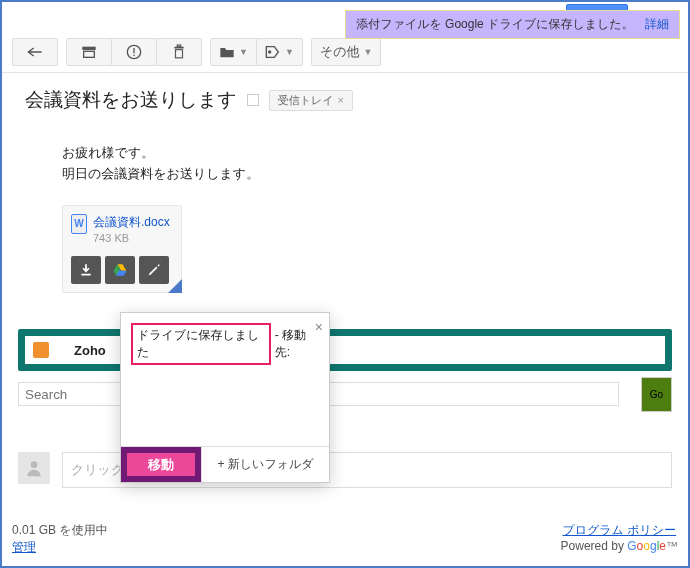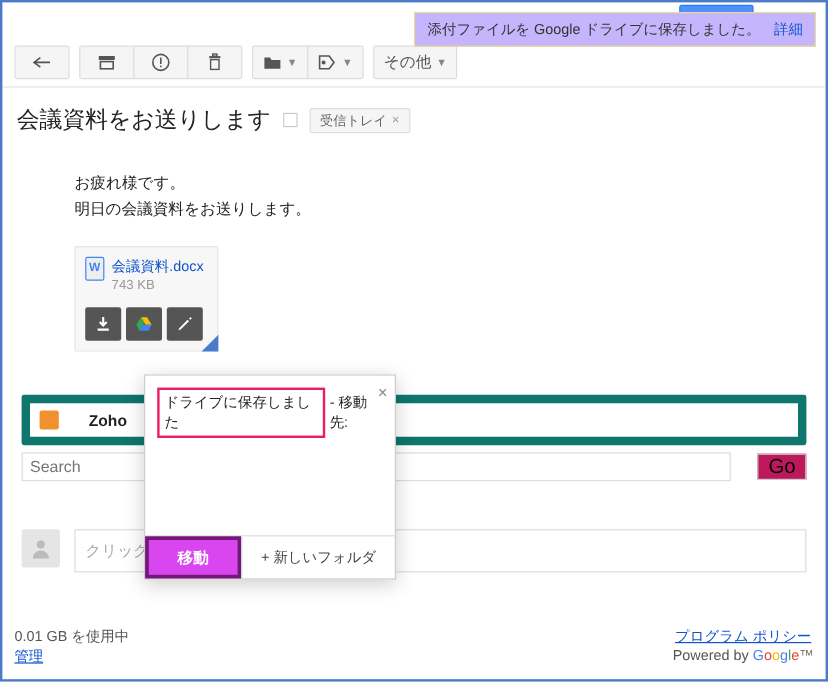--- a/index.html
+++ b/index.html
@@ -7,21 +7,21 @@
 .topbar{height:30px;padding:0 8px;display:flex;align-items:center;justify-content:flex-end;position:relative}
 .searchbtn{background:#4d90fe;width:62px;height:26px;display:flex;align-items:center;justify-content:center;border:1px solid #3079ed;border-radius:2px;position:absolute;right:60px;top:2px}
 .notification{position:absolute;right:8px;top:8px;background:#c4b5fd;border:1px solid #e8dd8f;padding:5px 10px;font-size:12px;color:#333;z-index:3}
 .notification a{color:#1155cc;text-decoration:none;margin-left:8px}
 .toolbar{display:flex;gap:8px;padding:6px 10px;align-items:center;border-bottom:1px solid #e5e5e5}
 .tbtn{background:#f5f5f5;border:1px solid #ddd;border-radius:2px;height:28px;min-width:46px;display:flex;align-items:center;justify-content:center;color:#555;cursor:pointer;padding:0 8px;gap:4px}
 .tgroup{display:flex}
 .tgroup .tbtn{border-radius:0;margin-left:-1px}
 .tgroup .tbtn:first-child{border-radius:2px 0 0 2px;margin-left:0}
 .tgroup .tbtn:last-child{border-radius:0 2px 2px 0}
-.subject-row{padding:14px 12px 8px;display:flex;align-items:center;gap:10px}
+.subject-row{padding:14px 23px 8px;display:flex;align-items:center;gap:10px}
 .subject{font-size:19px;color:#222}
 .tag{background:#f5f5f5;border:1px solid #ddd;border-radius:2px;padding:2px 8px;font-size:11px;color:#666;display:flex;align-items:center;gap:4px}
 .tag .x{color:#999;cursor:pointer}
 .sq{width:12px;height:12px;border:1px solid #ccc}
 .msg{padding:8px 16px}
 .sender-row{display:flex;align-items:flex-start;gap:12px}
 .avatar{width:32px;height:32px;background:#e5e5e5;border-radius:2px;display:flex;align-items:center;justify-content:center;color:#aaa}
 .sender-info{flex:1}
 .sender-name{font-weight:bold;font-size:13px}
 .to-line{color:#777;font-size:12px;margin-top:2px}
@@ -31,33 +31,33 @@
 .doc-icon{width:16px;height:20px;background:#eee;border:1px solid #4285f4;border-radius:2px;display:flex;align-items:center;justify-content:center;color:#4285f4;font-weight:bold;font-size:10px}
 .att-name{color:#1155cc;font-size:12px}
 .att-size{color:#999;font-size:11px;margin-top:1px}
 .att-btns{display:flex;gap:4px;margin-top:12px}
 .abtn{width:30px;height:28px;background:#555;border-radius:2px;display:flex;align-items:center;justify-content:center;cursor:pointer}
 .tri-corner{position:absolute;right:-1px;bottom:-1px;width:0;height:0;border-right:14px solid #4a7ac8;border-top:14px solid transparent}
 .zoho-row{margin:28px 16px 0;border:7px solid #0f766e;border-radius:2px;padding:6px 8px;display:flex;align-items:flex-end;gap:25px}
 .zoho-icon{width:16px;height:16px;background:#f0902e;border-radius:2px}
 .search-row{margin:6px 16px 0;display:flex;align-items:center;gap:22px}
 .search-input{flex:1;border:1px solid #ddd;height:24px;padding:0 6px;color:#555}
-.go-btn{border:1px solid #ccc;background:#be185d;height:22px;padding:0 8px;font-size:17px}
+.go-btn{border:1px solid #ccc;background:#4d7c0f;height:35px;padding:0 8px;font-size:10px}
 .reply-row{margin:40px 16px 0;display:flex;gap:12px;align-items:flex-start}
 .reply-box{flex:1;border:1px solid #ddd;height:36px;padding:8px;color:#aaa}
 .footer{position:absolute;bottom:10px;left:10px;right:10px;display:flex;justify-content:space-between;font-size:12px;color:#555}
 .footer a{color:#1155cc;text-decoration:underline}
 .powered{text-align:center}
 .powered .gl{font-family:Arial;font-weight:normal}
 .popup{position:absolute;left:118px;top:310px;width:210px;height:171px;background:#fff;border:1px solid #ccc;box-shadow:0 4px 16px rgba(0,0,0,0.2);z-index:5}
 .popup-head{padding:10px 10px 8px;display:flex;align-items:center;gap:4px;font-size:12px;position:relative}
 .highlight{border:2px solid #e91e63;padding:2px 4px}
 .popup-close{position:absolute;right:6px;top:6px;color:#888;cursor:pointer;font-size:14px}
 .popup-foot{position:absolute;bottom:0;left:0;right:0;border-top:1px solid #ddd;display:flex;height:36px}
-.move-btn{background:#d946ef;color:#fff;border:3px solid #701a75;font-weight:bold;flex:0 0 80px;display:flex;align-items:center;justify-content:center;cursor:pointer}
+.move-btn{background:#ec4899;color:#fff;border:6px solid #701a75;font-weight:bold;flex:0 0 80px;display:flex;align-items:center;justify-content:center;cursor:pointer}
 .newf-btn{flex:1;display:flex;align-items:center;justify-content:center;font-size:12px;color:#444;cursor:pointer;border-left:1px solid #ddd}
 .caret{font-size:9px;color:#888}
 svg{display:block}
 </style>
 </head>
 <body>
 
 <div class="topbar">
   <div class="searchbtn">
     <svg width="14" height="14" viewBox="0 0 24 24" fill="none" stroke="#fff" stroke-width="3">

